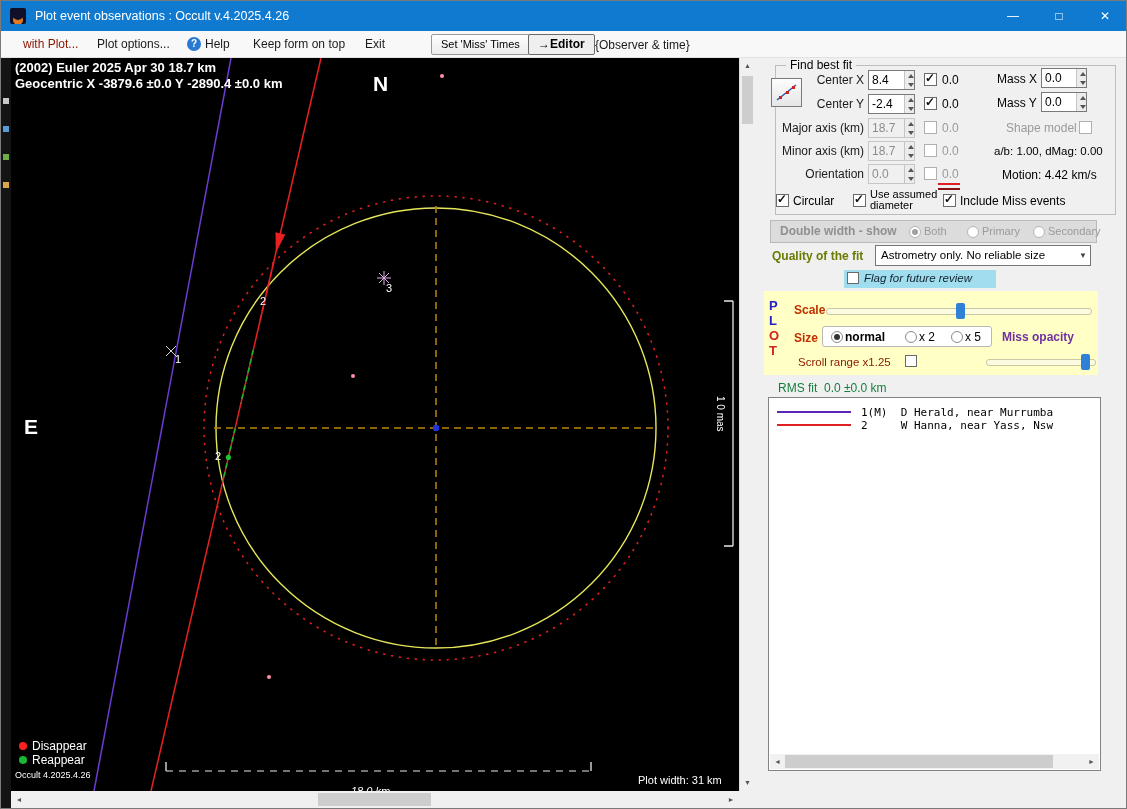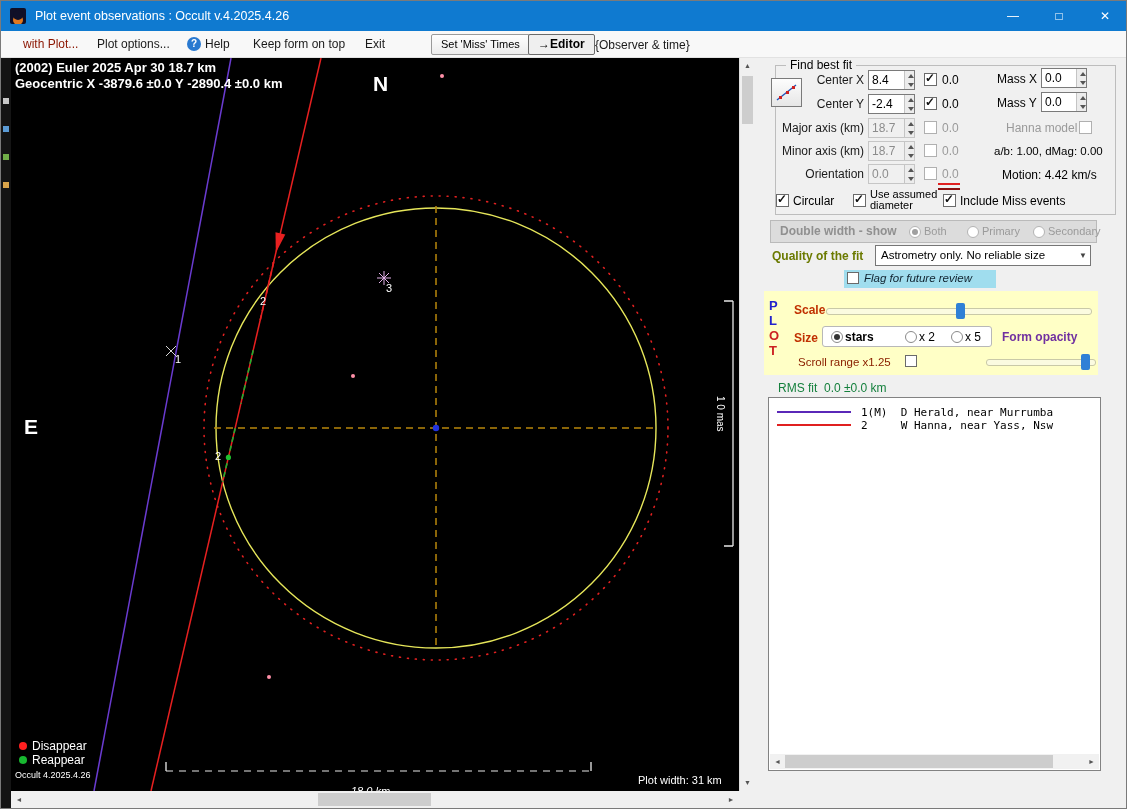--- a/index.html
+++ b/index.html
@@ -275,21 +275,21 @@
     <div class="flabel" style="top:63px;">Major axis (km)</div>
     <div class="num disabled" style="left:114px;top:60px;width:47px;">
       <input readonly="" value="18.7" style="">
         <div class="spin">
           <div class="up"></div>
           <div class="dn"></div>
         </div>
     </div>
     <div class="cb dis" style="left:170px;top:63px;"></div>
     <div class="ptxt gray" style="left:188px;top:63px;">0.0</div>
-    <div class="ptxt gray" style="left:252px;top:63px;">Hanna model</div>
+    <div class="ptxt gray" style="left:252px;top:63px;">Shape model</div>
     <div class="cb dis" style="left:325px;top:63px;"></div>
 
     <div class="flabel" style="top:86px;">Minor axis (km)</div>
     <div class="num disabled" style="left:114px;top:83px;width:47px;">
       <input readonly="" value="18.7" style="">
         <div class="spin">
           <div class="up"></div>
           <div class="dn"></div>
         </div>
     </div>
@@ -347,27 +347,27 @@
       <div class="yl" style="top:37px;color:#cc2222;">O</div>
       <div class="yl" style="top:52px;color:#cc2222;">T</div>
 
       <div class="ylbl" style="left:30px;top:12px;">Scale</div>
       <div class="track" style="left:62px;top:17px;width:266px;"></div>
       <div class="thumb" style="left:192px;top:12px;"></div>
 
       <div class="ylbl" style="left:30px;top:40px;">Size</div>
       <div class="sizebox">
         <span class="radio sel" style="left:8px;top:4px;"></span>
-        <span class="slab" style="left:22px;font-weight:bold;">stars</span>
+        <span class="slab" style="left:22px;font-weight:bold;">normal</span>
         <span class="radio" style="left:82px;top:4px;"></span>
         <span class="slab" style="left:96px;">x 2</span>
         <span class="radio" style="left:128px;top:4px;"></span>
         <span class="slab" style="left:142px;">x 5</span>
       </div>
-      <div class="formop">Form opacity</div>
+      <div class="formop">Miss opacity</div>
 
       <div class="scrl">Scroll range x1.25</div>
       <span class="cb small" style="left:141px;top:64px;"></span>
       <div class="track" style="left:222px;top:68px;width:110px;"></div>
       <div class="thumb" style="left:317px;top:63px;"></div>
     </div>
 
     <div class="rms">RMS fit  0.0 ±0.0 km</div>
 
     <div class="listbox">

